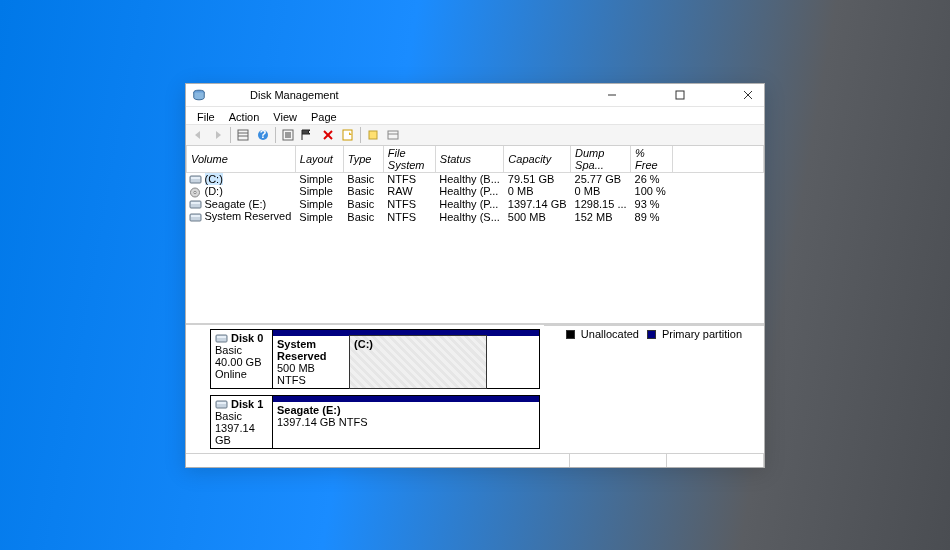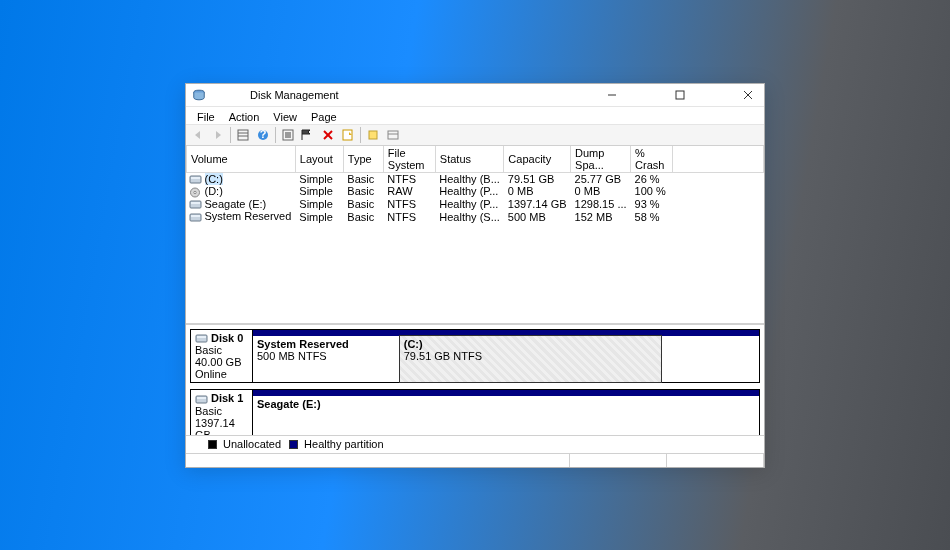--- a/index.html
+++ b/index.html
@@ -25,28 +25,28 @@
   .menubar { height: 18px; display: flex; align-items: flex-end; padding: 0 4px; border-top:1px solid #e5e5e5; }
   .menubar span { padding: 1px 7px; }
   
   .toolbar { height: 22px; display: flex; align-items: center; padding: 0 2px; border-top:1px solid #e5e5e5; border-bottom:1px solid #d0d0d0; background:#f5f5f5; }
   .tool { width: 20px; height: 18px; display:flex; align-items:center; justify-content:center; margin:0; }
   .tool.sep { width:1px; height:16px; background:#c0c0c0; margin:0 2px; }
   .tool.dis { opacity:.4; }
   
   .vol-list { border-bottom: 2px solid #d0d0d0; }
   .vol-list table { width: 100%; border-collapse: collapse; }
-  .vol-list th { background:#fff; border:1px solid #d8d8d8; border-top:none; padding:1px 4px; text-align:left; font-weight:normal; }
+  .vol-list th { background:#fff; border:1px solid #d8d8d8; border-top:none; padding:1px 4px; text-align:left; font-weight:normal;font-style:italic; }
   .vol-list td { padding:0 4px; white-space:nowrap; overflow:hidden; text-overflow:ellipsis; }
   .vol-list td:first-child { padding-left:2px; }
   .vol-row.sel td:first-child .vol-label { background:#cce8ff; }
   .vol-icon { display:inline-block; width:14px; height:11px; vertical-align:middle; margin-right:2px; }
   .vol-empty { height: 100px; }
   
-  .gfx-panel { flex:1; display:flex; flex-direction:column; overflow:hidden; background:#fff; }
+  .gfx-panel { flex:1; display:flex; flex-direction:row; overflow:hidden; background:#fff;margin-left:20px; }
   .gfx-scroll { flex:1; overflow-y:auto; padding:4px 4px 0 4px; }
   .disk-row { display:flex; margin-bottom:6px; }
   .disk-label { width:62px; padding:2px 4px; border:1px solid #000; border-right:none; background:#fff; }
   .disk-label .dname { font-weight:bold; }
   .disk-icon { display:inline-block; width:14px; height:11px; vertical-align:middle; margin-right:2px; }
   .disk-parts { flex:1; display:flex; flex-direction:column; border:1px solid #000; }
   .disk-bar { height:6px; background:#000080; }
   .part-row { display:flex; flex:1; }
   .part-box { border-left:1px solid #888; padding:2px 4px; background:#fff; overflow:hidden; }
   .part-box:first-child { border-left:none; }
@@ -182,21 +182,21 @@
       </colgroup>
       <thead>
         <tr>
           <th>Volume</th>
           <th>Layout</th>
           <th>Type</th>
           <th>File System</th>
           <th>Status</th>
           <th>Capacity</th>
           <th>Dump Spa...</th>
-          <th>% Crash</th>
+          <th>% Free</th>
           <th></th>
         </tr>
       </thead>
       <tbody id="vol-tbody">
           <tr class="vol-row sel">
             <td><span class="vol-icon"><svg width="14" height="11">
                   <rect x="1" y="2" width="11" height="7" rx="1" fill="#c8d4e0" stroke="#6a7a8a"></rect>
                   <rect x="2" y="3" width="9" height="2" fill="#e8f0f8"></rect>
                 </svg></span><span class="vol-label">(C:)</span></td>
             <td>Simple</td>
@@ -240,21 +240,21 @@
             <td><span class="vol-icon"><svg width="14" height="11">
                   <rect x="1" y="2" width="11" height="7" rx="1" fill="#c8d4e0" stroke="#6a7a8a"></rect>
                   <rect x="2" y="3" width="9" height="2" fill="#e8f0f8"></rect>
                 </svg></span><span class="vol-label">System Reserved</span></td>
             <td>Simple</td>
             <td>Basic</td>
             <td>NTFS</td>
             <td>Healthy (S...</td>
             <td>500 MB</td>
             <td>152 MB</td>
-            <td>58 %</td>
+            <td>89 %</td>
             <td></td>
           </tr>
         </tbody>
     </table>
     <div class="vol-empty"></div>
   </div>
 
   <div class="gfx-panel">
     <div class="gfx-scroll" id="gfx-scroll">
         <div class="disk-row">
@@ -269,49 +269,49 @@
           </div>
           <div class="disk-parts">
             <div class="disk-bar"></div>
             <div class="part-row">
               <div class="part-box" style="width:29%">
                 <div class="pname">System Reserved</div>
                 <div>500 MB NTFS</div>
               </div>
               <div class="part-box sel" style="width:52%">
                 <div class="pname">(C:)</div>
-                <div>79.51 GB NTFS</div>
               </div>
             </div>
           </div>
         </div>
         <div class="disk-row">
           <div class="disk-label">
             <div class="dname"><span class="disk-icon"><svg width="14" height="11">
                   <rect x="1" y="2" width="11" height="7" rx="1" fill="#c8d4e0" stroke="#6a7a8a"></rect>
                   <rect x="2" y="3" width="9" height="2" fill="#e8f0f8"></rect>
                 </svg></span>Disk 1</div>
             <div>Basic</div>
             <div>1397.14 GB</div>
           </div>
           <div class="disk-parts">
             <div class="disk-bar"></div>
             <div class="part-row">
               <div class="part-box" style="width:100%">
                 <div class="pname">Seagate  (E:)</div>
+                <div>1397.14 GB NTFS</div>
               </div>
             </div>
           </div>
         </div>
       </div>
     <div class="legend">
       <span class="sw black"></span>
       <span>Unallocated</span>
       <span class="sw navy" style="margin-left:4px"></span>
-      <span>Healthy partition</span>
+      <span>Primary partition</span>
     </div>
   </div>
 
   <div class="statusbar">
     <div style="flex:4"></div>
       <div></div>
       <div></div>
   </div>
 </div>
 

